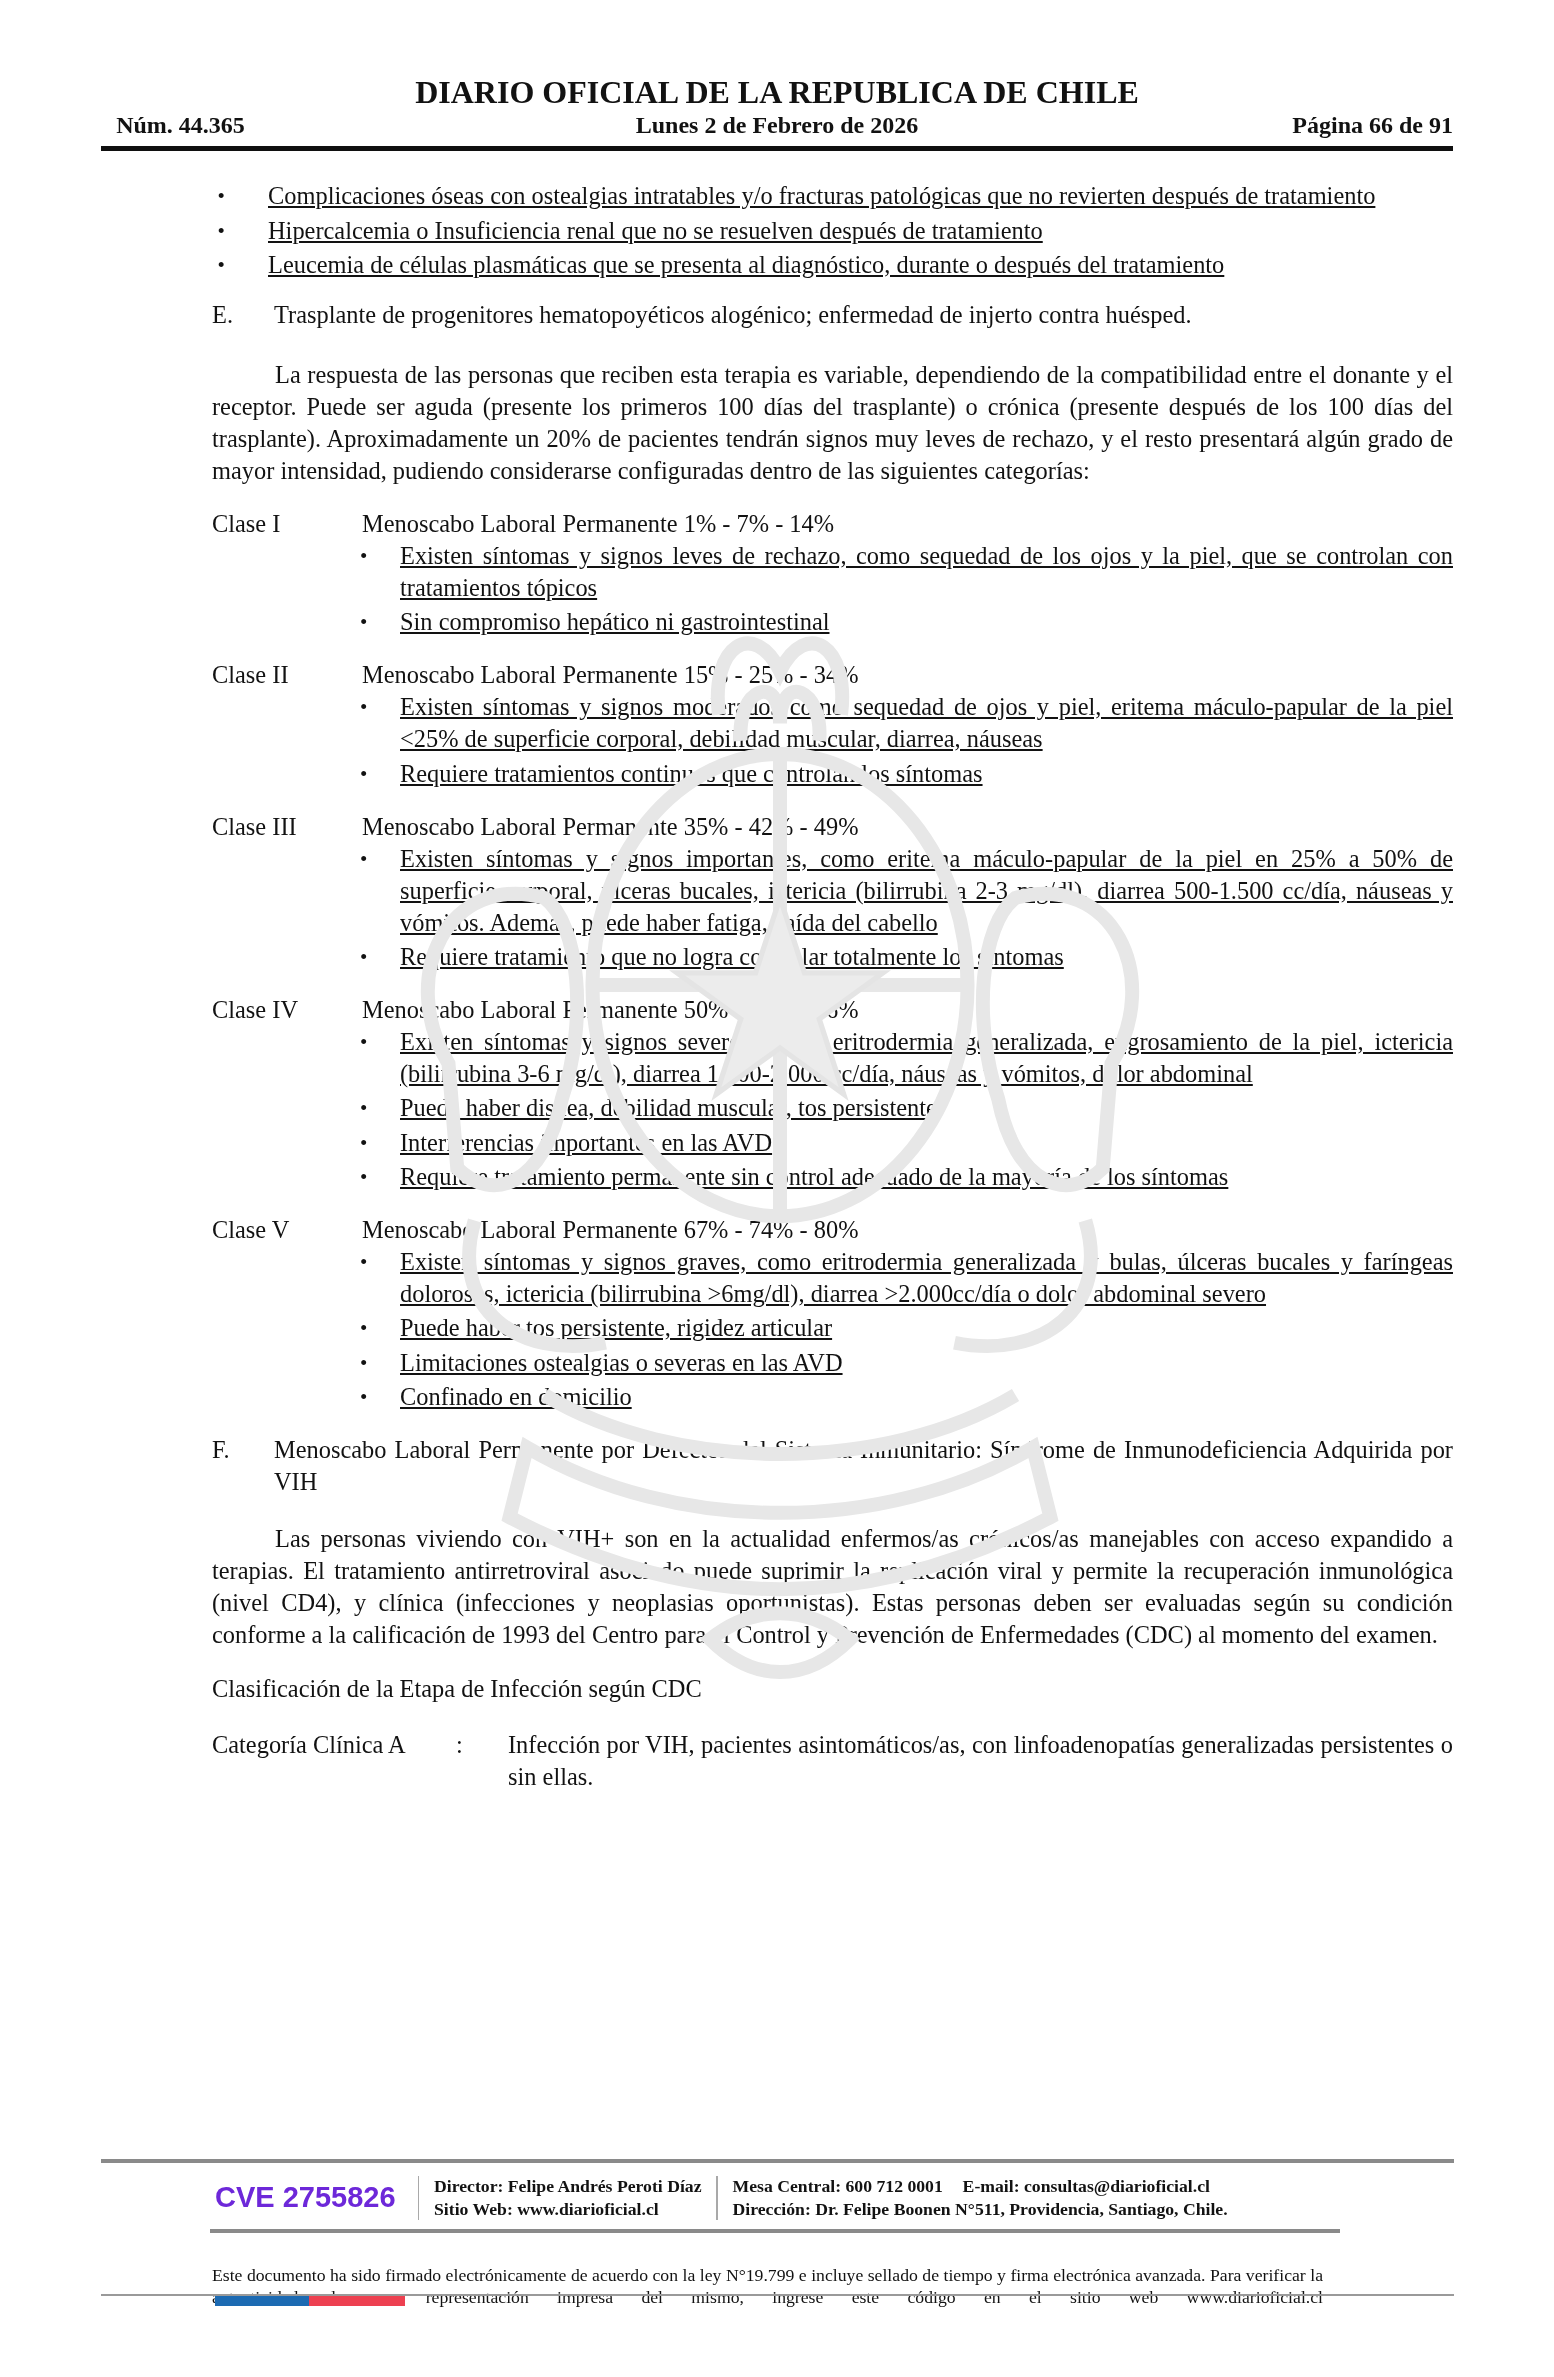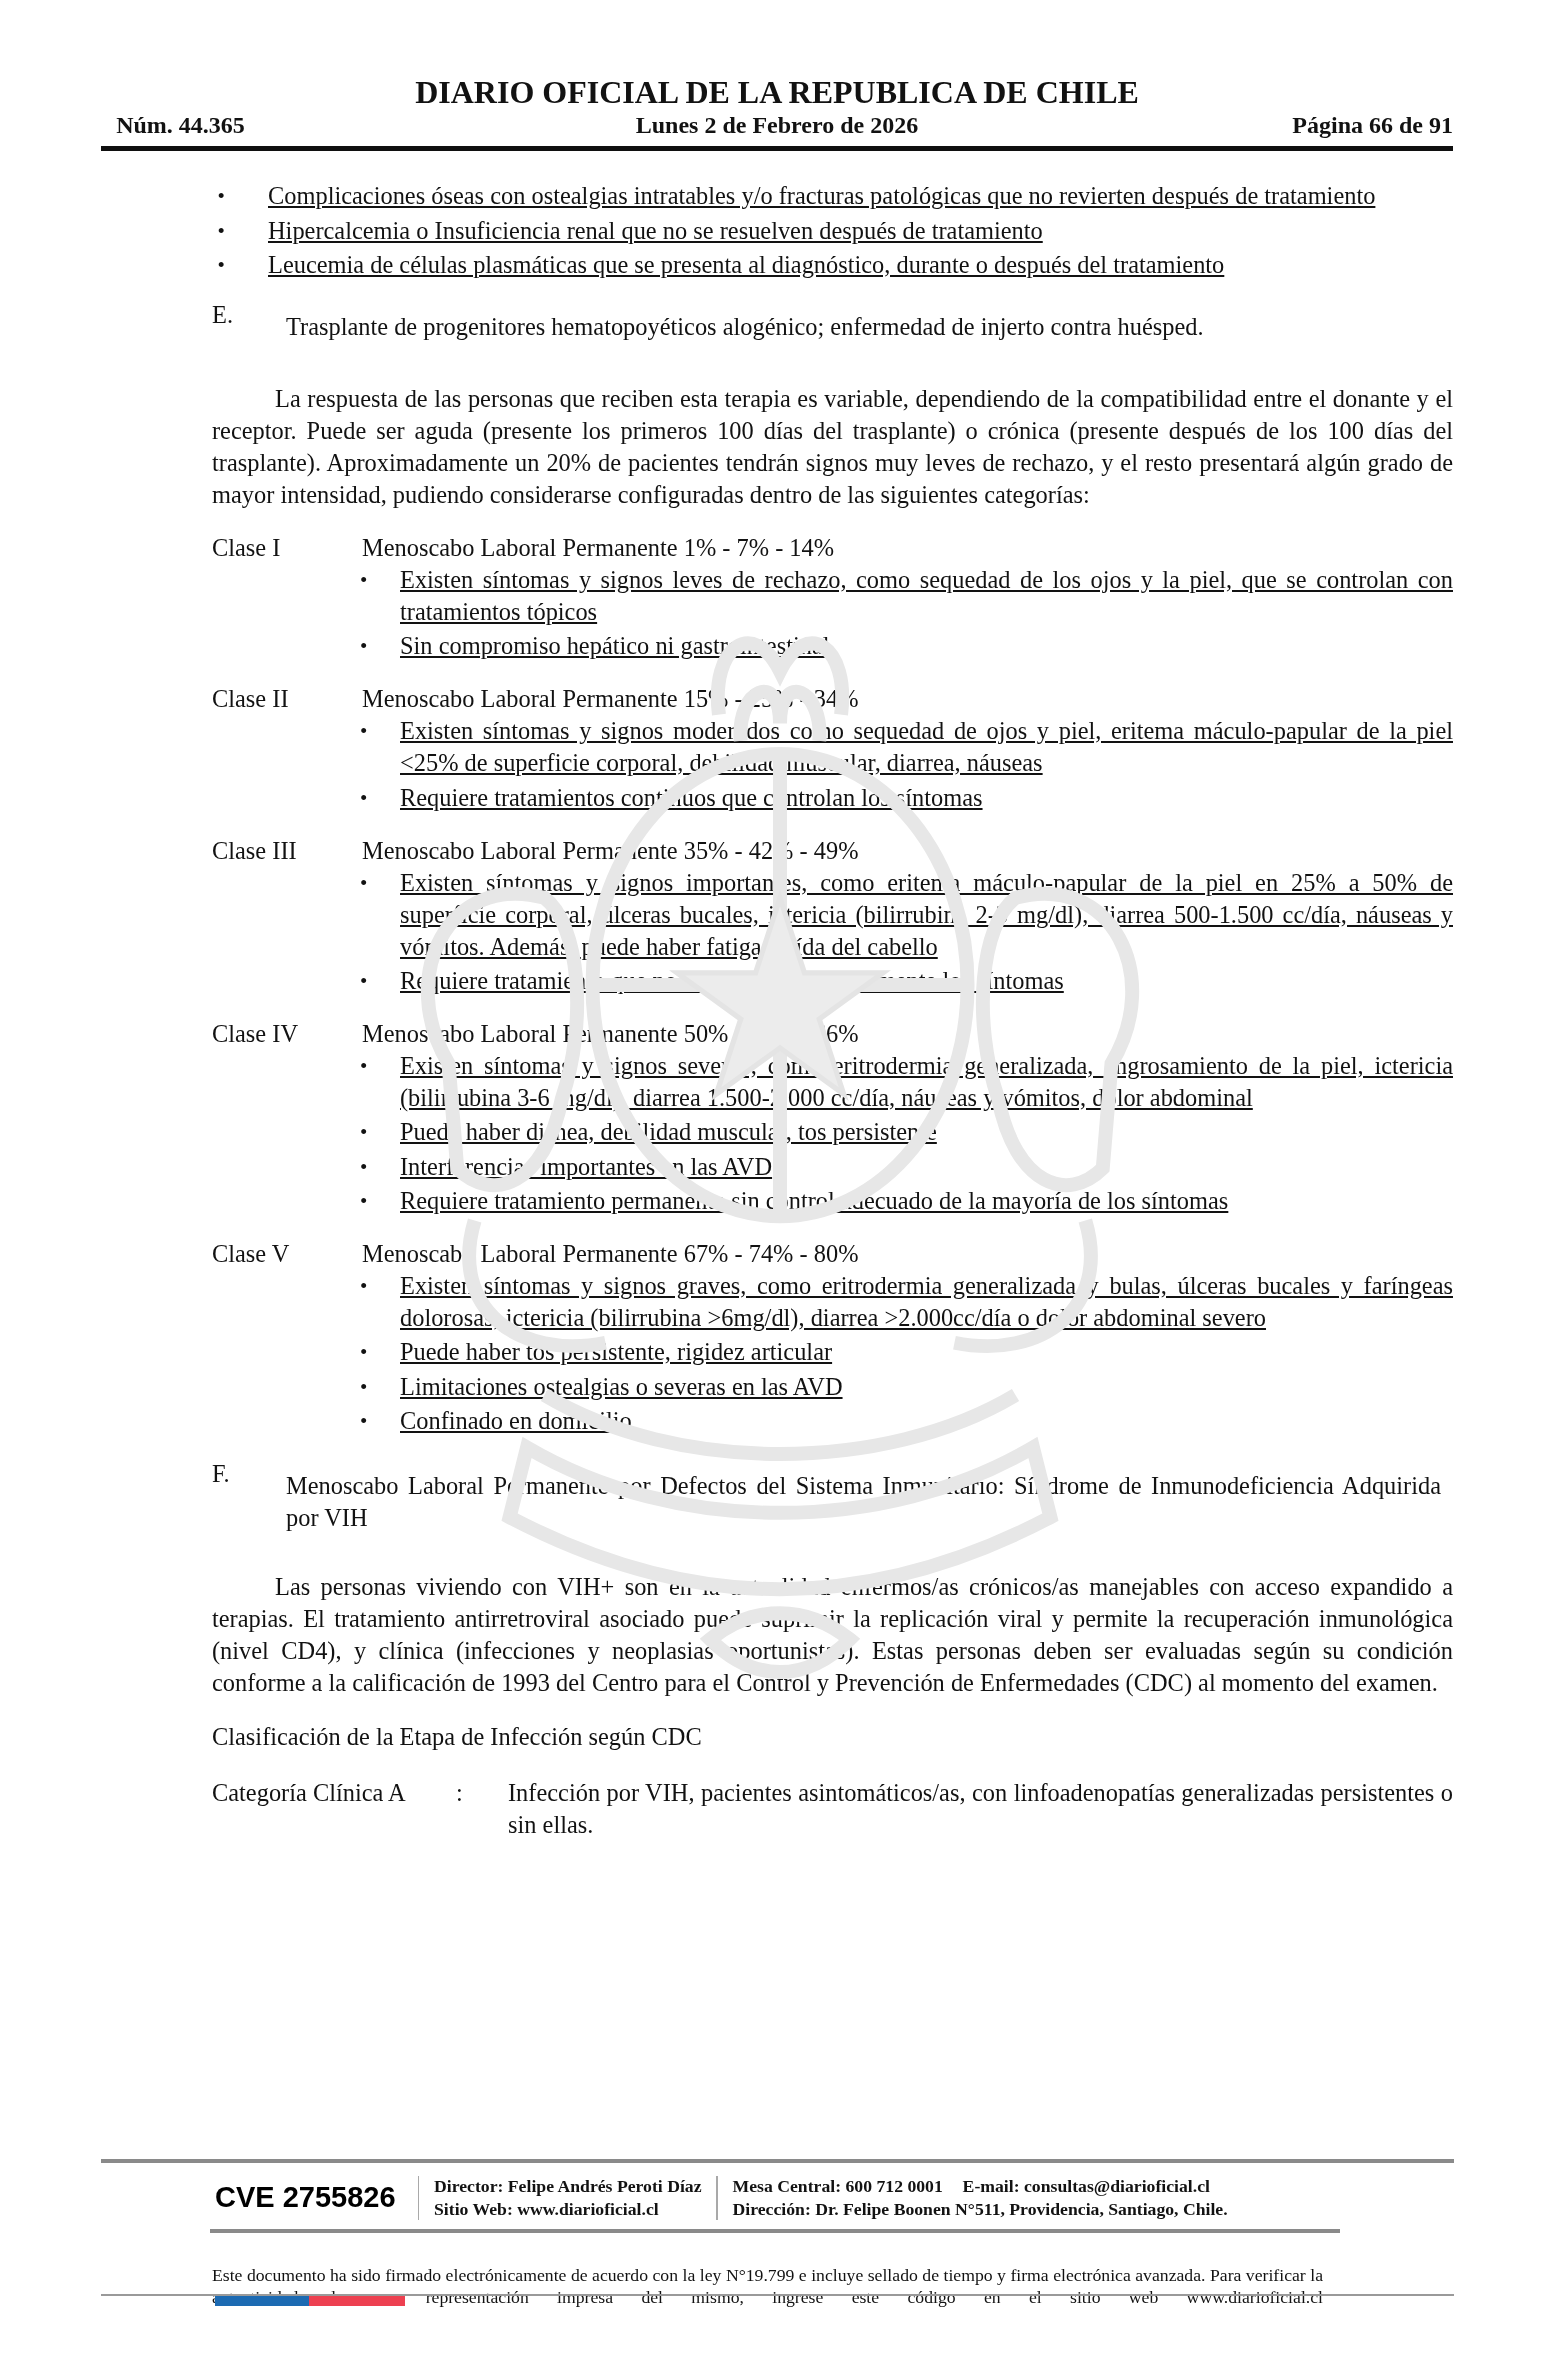--- a/index.html
+++ b/index.html
@@ -18,39 +18,39 @@
   
   .doc-body { margin:29px 101px 0 212px; font-size:24.4px; line-height:32px; text-align:justify; }
   ul.bullets { list-style:none; margin:0; padding:0; }
   .bullet-item { display:flex; margin-bottom:2.4px; }
   .bullet-marker { flex:0 0 56px; padding-left:5.5px; box-sizing:border-box; font-size:21px; }
   .bullets-l2 { margin-top:24.4px; }
   .bullets-l2 .bullet-marker { flex:0 0 188px; padding-left:148px; }
   .bullet-text { flex:1; text-align:justify;text-decoration:underline; }
   .labeled-row { display:flex; margin-top:18.3px; }
   .labeled-row .sec-label { flex:0 0 62px; }
-  .labeled-row .sec-text { flex:1; margin:12px; text-align:justify; }
+  .labeled-row .sec-text { flex:1; margin:0; text-align:justify; }
   .section-f { margin-top:21px; }
   .para { margin:27.4px 0 0 0; text-indent:63px; }
   .para-f { margin-top:24.4px; }
   .clase-block { margin-top:21px; }
   .clase-head { display:flex; }
   .clase-label { flex:0 0 150px; }
   .clase-title { flex:1; text-align:left; }
   .cdc-heading { margin:22px 0 0 0; text-align:left; }
   .category-row { display:flex; margin-top:24.4px; }
   .cat-label { flex:0 0 244px; }
   .cat-colon { flex:0 0 52px; }
   .cat-text { flex:1; margin:0; text-align:justify; }
   
   .watermark { position:absolute; left:341px; top:610px; width:878px; height:1134px; pointer-events:none; }
   
   .footer-rule-top { position:absolute; left:101px; top:2159px; width:1353px; height:4.3px; background:#8a8a8a; }
   .footer-info { position:absolute; left:215px; top:2175px; display:flex; align-items:center; font-size:17.7px; line-height:22.6px; }
-  .cve-code { font-family:"Liberation Sans","DejaVu Sans",sans-serif; font-weight:bold; font-size:29px; color:#000000; padding-right:22px; white-space:nowrap; }
+  .cve-code { font-family:"Liberation Sans","DejaVu Sans",sans-serif; font-weight:bold; font-size:29px; color:#6d28d9; padding-right:22px; white-space:nowrap; }
   .v-divider { width:1.8px; height:44px; background:#a9a9a9; }
   .footer-col { padding:0 14.6px; white-space:nowrap; }
   .footer-col b { font-weight:bold; }
   .footer-col .val { font-weight:bold; }
   .sp { display:inline-block; width:11px; }
   .footer-rule-mid { position:absolute; left:210px; top:2229px; width:1130px; height:4.3px; background:#8a8a8a; }
   .legal-notice { position:absolute; left:212px; top:2246px; width:1111px; font-size:17.7px; line-height:22px; text-align:justify; text-align-last:justify; }
   .footer-rule-bottom { position:absolute; left:101px; top:2294px; width:1353px; height:2.4px; background:#9a9a9a; }
   .flag { position:absolute; left:215px; top:2296px; display:flex; }
   .flag-blue { width:94px; height:10.4px; }

